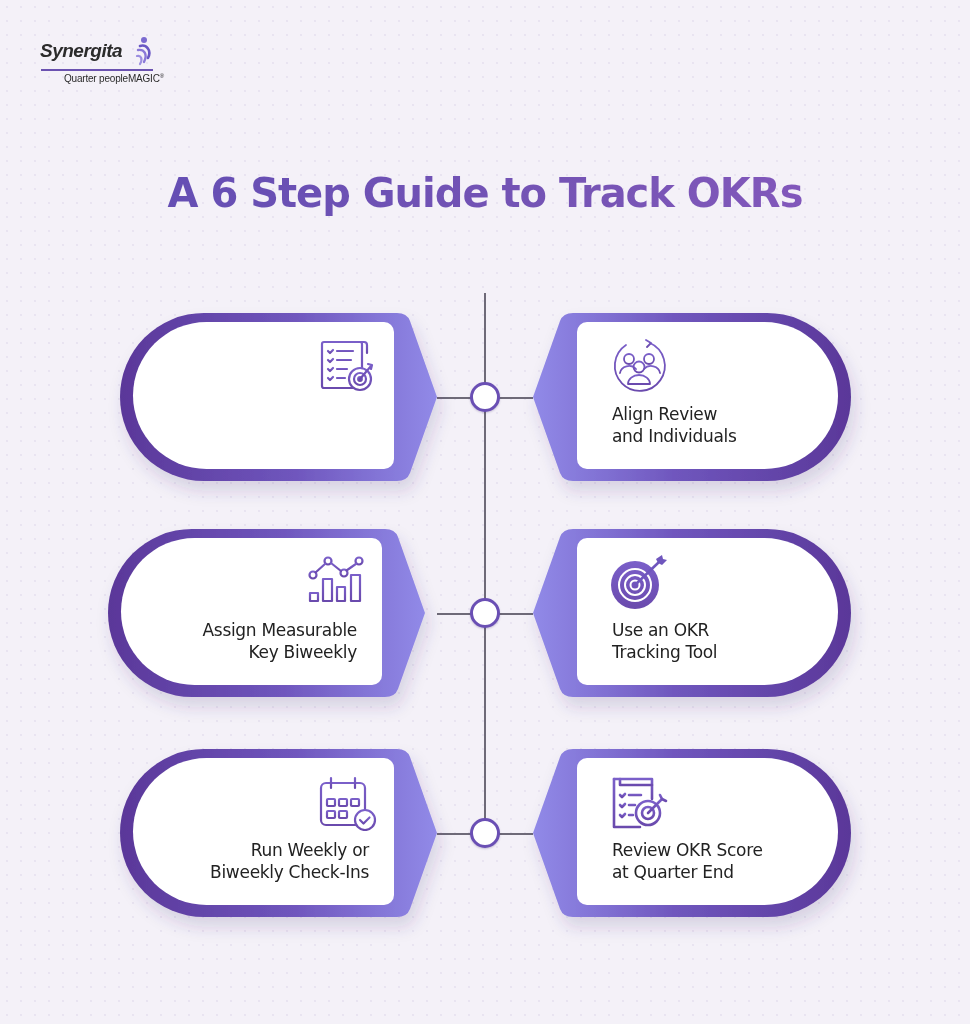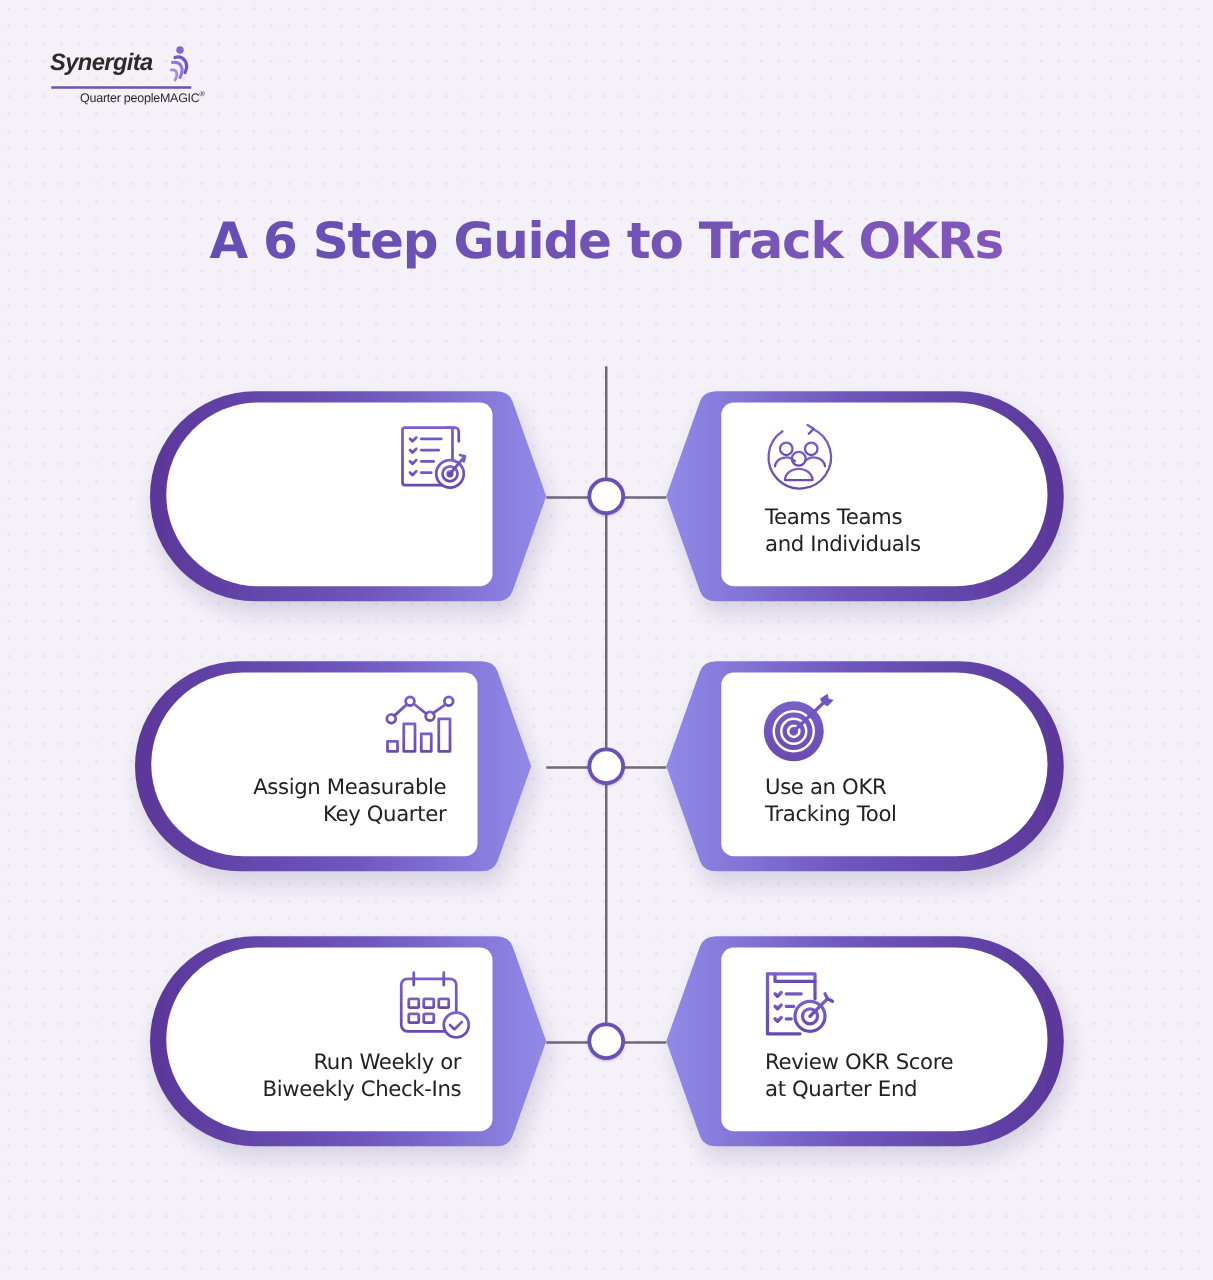--- a/index.html
+++ b/index.html
@@ -154,21 +154,21 @@
     <path d="M40 4 A25 25 0 1 1 16 6"></path>
     <path d="M36 1 l5 3 l-4 4"></path>
     <circle cx="19" cy="20" r="5"></circle>
     <path d="M10 34 a9 8 0 0 1 16 -4"></path>
     <circle cx="39" cy="20" r="5"></circle>
     <path d="M50 34 a9 8 0 0 0 -16 -4"></path>
     <circle cx="29" cy="28" r="5.5"></circle>
     <path d="M18 45 a11 9 0 0 1 22 0 z"></path>
   </svg>
   <div class="label">
-    <span>Teams Teams</span>
+    <span>Align Review</span>
     <span>and Individuals</span>
   </div>
 </div>
 
 <div class="card left" style="left:108px; top:529px;">
   <svg class="shape" width="330" height="168" filter="url(#shadow)">
     <path d="M84 0 L277 0 Q287 0 290 8 L317 84 L290 160 Q287 168 277 168 L84 168 A84 84 0 0 1 84 0 Z" fill="url(#gradL)"></path>
   </svg>
   <div class="inner"></div>
   <svg class="icon" viewBox="0 0 60 56" fill="none" stroke="url(#iconGrad)" stroke-width="2.2" stroke-linecap="round" stroke-linejoin="round">
@@ -178,21 +178,21 @@
     <circle cx="53" cy="6" r="3.5"></circle>
     <path d="M9.5 17.5 L19.5 8.5 M25 8 L35 16 M40.5 15.5 L50.5 8.5"></path>
     <rect x="4" y="38" width="8" height="8"></rect>
     <rect x="17" y="24" width="9" height="22"></rect>
     <rect x="31" y="32" width="8" height="14"></rect>
     <rect x="45" y="20" width="9" height="26"></rect>
     <path d="M2 52 h56"></path>
   </svg>
   <div class="label">
     <span>Assign Measurable</span>
-    <span>Key Quarter</span>
+    <span>Key Biweekly</span>
   </div>
 </div>
 
 <div class="card right" style="left:533px; top:529px;">
   <svg class="shape" width="330" height="168" filter="url(#shadow)">
     <path d="M234 0 L40 0 Q30 0 27 8 L0 84 L27 160 Q30 168 40 168 L234 168 A84 84 0 0 0 234 0 Z" fill="url(#gradR)"></path>
   </svg>
   <div class="inner"></div>
   <svg class="icon" viewBox="0 0 60 56">
     <circle cx="25" cy="30" r="24" fill="url(#iconGrad)"></circle>

